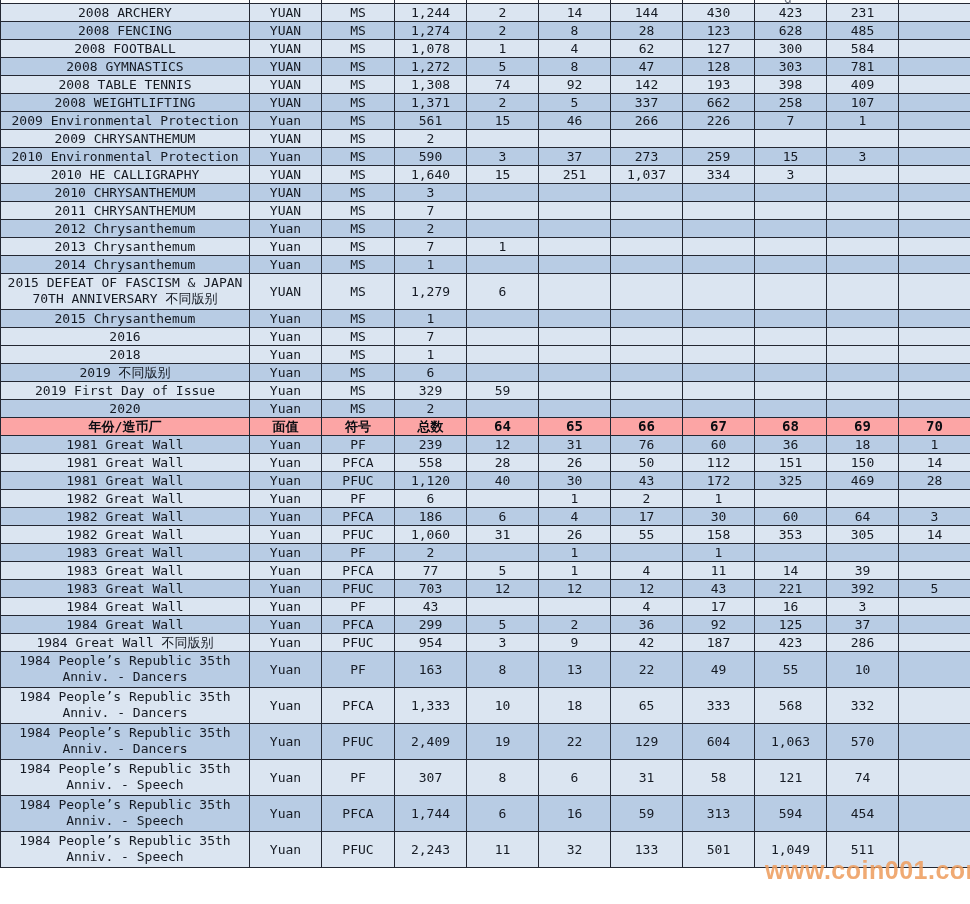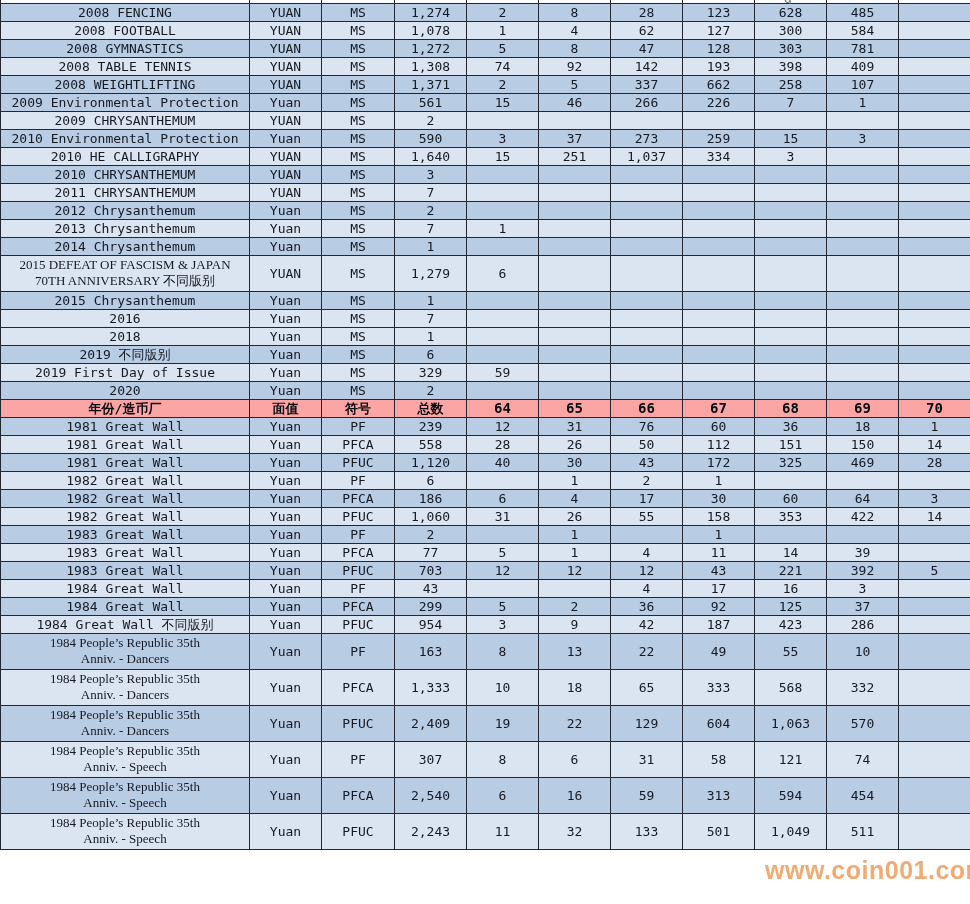--- a/index.html
+++ b/index.html
@@ -22,21 +22,21 @@
   }
   tr.single td { height: 18px; }
   tr.tall td { height: 36px; }
   tr.strip td { height: 3px; background: #fbfcfd; border-top: none; }
   tr.light td { background: #dbe5f1; }
   tr.dark  td { background: #b8cce4; }
   tr.hdr td {
     background: #fca5a5; font-weight: bold; color: #0b0d12;
   }
   tr.hdr td.grade { font-size: 14px; }
-  td.name-cell div { line-height: 16px; font-family: Liberation Serif, serif; }
+  td.name-cell div { line-height: 16px; }
   .watermark {
     position: absolute; left: 765px; top: 856px;
     font-family: "Liberation Sans", sans-serif;
     font-weight: bold; font-size: 25px; letter-spacing: 0.5px;
     color: rgba(238, 158, 96, 0.88);
     z-index: 5; pointer-events: none;
   }
   .top-remnant {
     position: absolute; left: 784px; top: -9px;
     font-size: 13px; color: #6b7280; z-index: 4;
@@ -67,20 +67,33 @@
         <td></td>
         <td></td>
         <td></td>
         <td></td>
         <td></td>
         <td></td>
         <td></td>
         <td></td>
         <td></td>
       </tr>
+      <tr class="single light">
+        <td class="name-cell">2008 ARCHERY</td>
+        <td>YUAN</td>
+        <td>MS</td>
+        <td>1,244</td>
+        <td class="grade">2</td>
+        <td class="grade">14</td>
+        <td class="grade">144</td>
+        <td class="grade">430</td>
+        <td class="grade">423</td>
+        <td class="grade">231</td>
+        <td class="grade"></td>
+      </tr>
       <tr class="single dark">
         <td class="name-cell">2008 FENCING</td>
         <td>YUAN</td>
         <td>MS</td>
         <td>1,274</td>
         <td class="grade">2</td>
         <td class="grade">8</td>
         <td class="grade">28</td>
         <td class="grade">123</td>
         <td class="grade">628</td>
@@ -431,21 +444,21 @@
       <tr class="single light">
         <td class="name-cell">1982 Great Wall</td>
         <td>Yuan</td>
         <td>PFUC</td>
         <td>1,060</td>
         <td class="grade">31</td>
         <td class="grade">26</td>
         <td class="grade">55</td>
         <td class="grade">158</td>
         <td class="grade">353</td>
-        <td class="grade">422</td>
+        <td class="grade">305</td>
         <td class="grade">14</td>
       </tr>
       <tr class="single dark">
         <td class="name-cell">1983 Great Wall</td>
         <td>Yuan</td>
         <td>PF</td>
         <td>2</td>
         <td class="grade"></td>
         <td class="grade">1</td>
         <td class="grade"></td>
@@ -583,21 +596,21 @@
         <td class="grade">74</td>
         <td class="grade"></td>
       </tr>
       <tr class="tall dark">
         <td class="name-cell">
           <div>1984 People’s Republic 35th</div>
           <div>Anniv. - Speech</div>
         </td>
         <td>Yuan</td>
         <td>PFCA</td>
-        <td>2,540</td>
+        <td>1,744</td>
         <td class="grade">6</td>
         <td class="grade">16</td>
         <td class="grade">59</td>
         <td class="grade">313</td>
         <td class="grade">594</td>
         <td class="grade">454</td>
         <td class="grade"></td>
       </tr>
       <tr class="tall light">
         <td class="name-cell">

